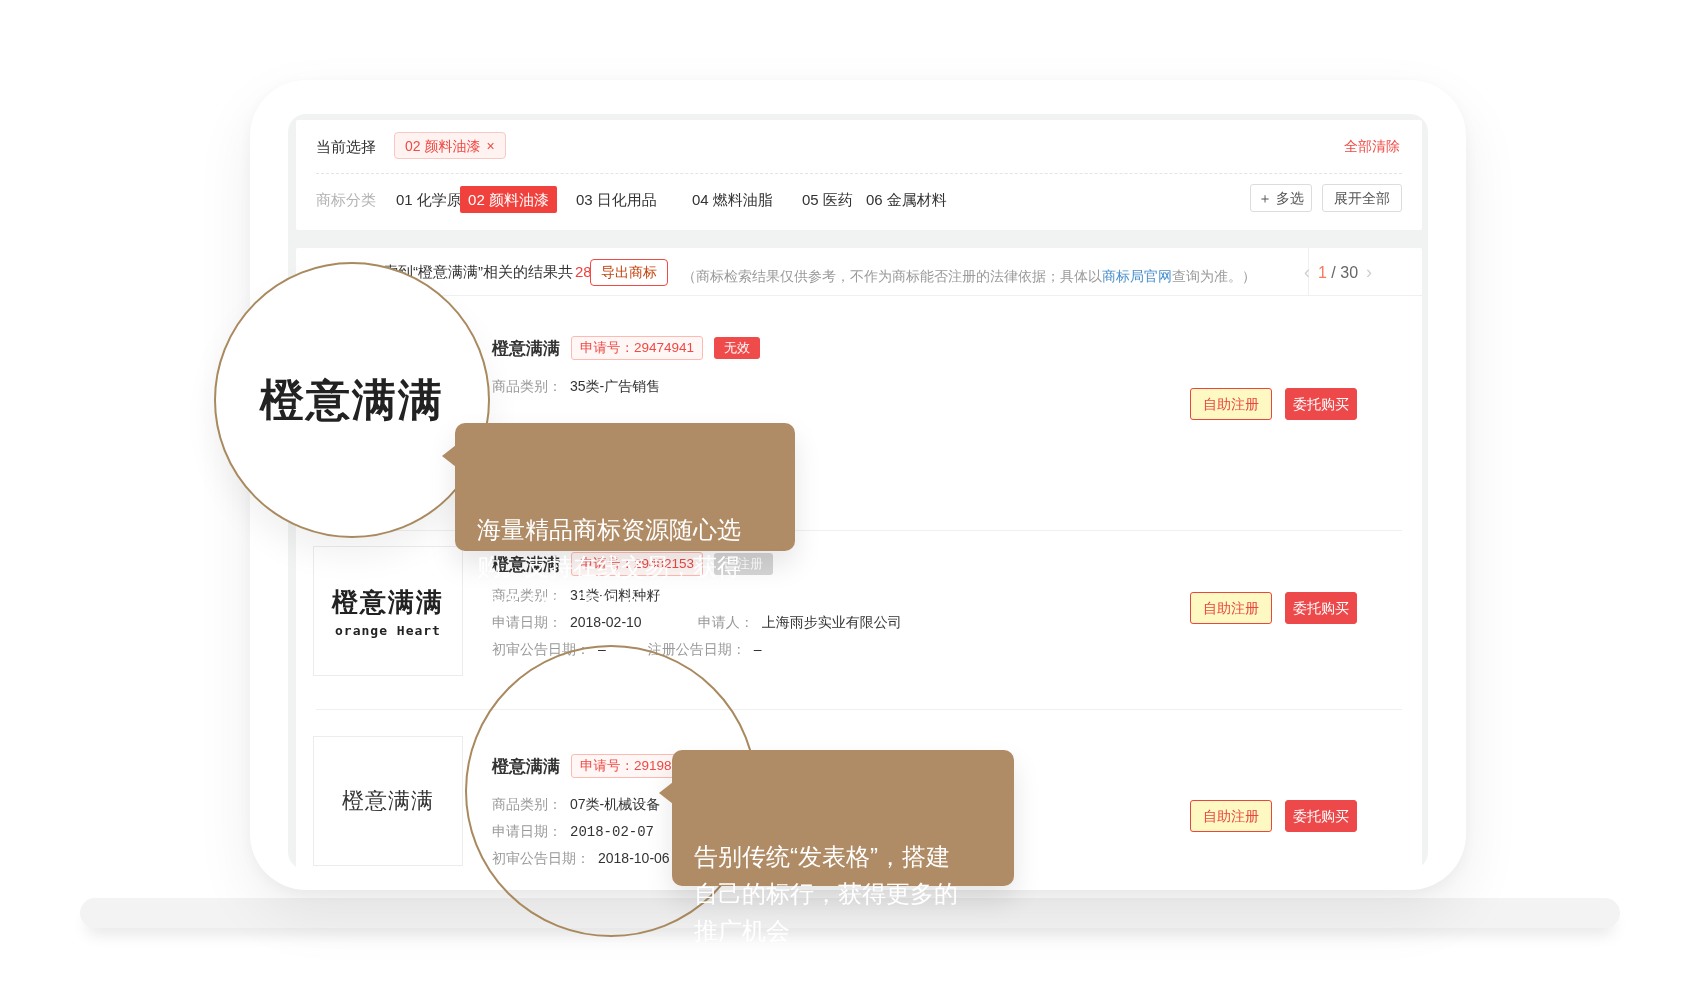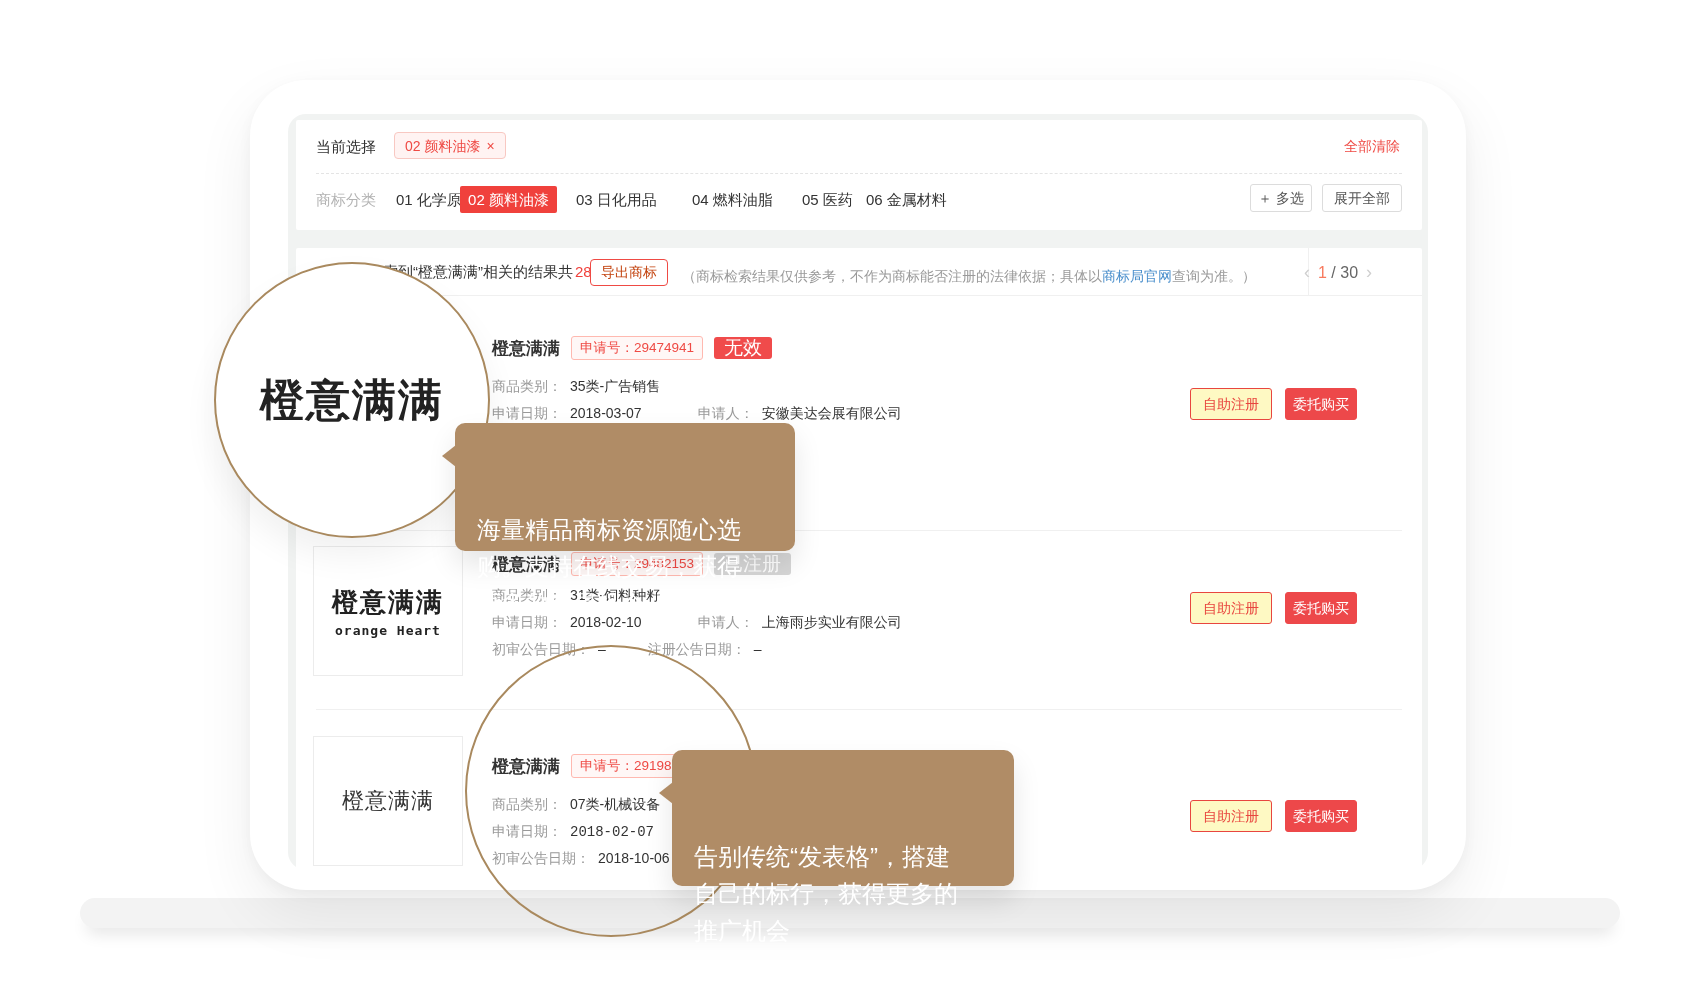--- a/index.html
+++ b/index.html
@@ -58,21 +58,21 @@
   .imgbox { position:absolute; left:17px; width:150px; height:130px; background:#fff; border:1px solid #ececec;
             display:flex; flex-direction:column; align-items:center; justify-content:center; }
   .mark-plain { font-size:22px; color:#333; letter-spacing:1px; }
   .mark-callig { font-family:"DejaVu Serif", serif; font-weight:700; font-size:26px; color:#222; letter-spacing:2px; }
   .mark-sub { font-family:"DejaVu Sans Mono", monospace; font-weight:700; font-size:13px; color:#222; margin-top:3px; letter-spacing:1px; }
 
   .nameline { position:absolute; left:196px; display:flex; align-items:center; white-space:nowrap; }
   .tm-name { font-size:17px; font-weight:700; color:#333; }
   .appno { margin-left:11px; height:24px; line-height:22px; padding:0 8px; background:#fff7f6;
            border:1px solid #ffb9b0; border-radius:3px; font-size:13.5px; color:#ef4a44; }
-  .badge { margin-left:11px; height:22px; line-height:22px; padding:0 10px; border-radius:3px; font-size:19px; color:#fff; }
+  .badge { margin-left:11px; height:22px; line-height:22px; padding:0 10px; border-radius:3px; font-size:13px; color:#fff; }
   .badge-invalid { background:#f04b4b; }
   .badge-registered { background:#d6d6d6; }
 
   .fline { position:absolute; left:196px; font-size:14px; white-space:nowrap; }
   .fline .lb { color:#999; }
   .fline .vl { color:#333; margin-left:8px; }
   .fline .lb2 { color:#999; margin-left:56px; }
 
   .btn { position:absolute; height:32px; line-height:30px; text-align:center; border-radius:3px; font-size:14px; cursor:pointer; }
   .btn-self { width:82px; background:#fef9c3; border:1px solid #e8463f; color:#e8463f; }
@@ -141,23 +141,20 @@
         <span class="mark-plain">橙意满满</span>
       </div>
       <div class="nameline" style="top:40px;">
         <span class="tm-name">橙意满满</span>
         <span class="appno">申请号：29474941</span>
         <span class="badge badge-invalid">无效</span>
       </div>
       <div class="fline" style="top:82px;">
         <span class="lb">商品类别：</span><span class="vl">35类-广告销售</span>
       </div>
-      <div class="fline" style="top:109px;">
-        <span class="lb">申请日期：</span><span class="vl">2018-03-07</span><span class="lb2">申请人：</span><span class="vl">安徽美达会展有限公司</span>
-      </div>
       <div class="fline" style="top:136px;">
         <span class="lb">初审公告日期：</span><span class="vl">–</span><span class="lb2" style="margin-left:42px;">注册公告日期：</span><span class="vl">–</span>
       </div>
       <span class="btn btn-self bx1" style="top:92px;">自助注册</span>
       <span class="btn btn-buy bx2" style="top:92px;">委托购买</span>
     </div>
     <div class="rowdiv" style="top:282px;"></div>
 
     <div class="row" style="top:282px;height:179px;">
       <div class="imgbox" style="top:16px;">

